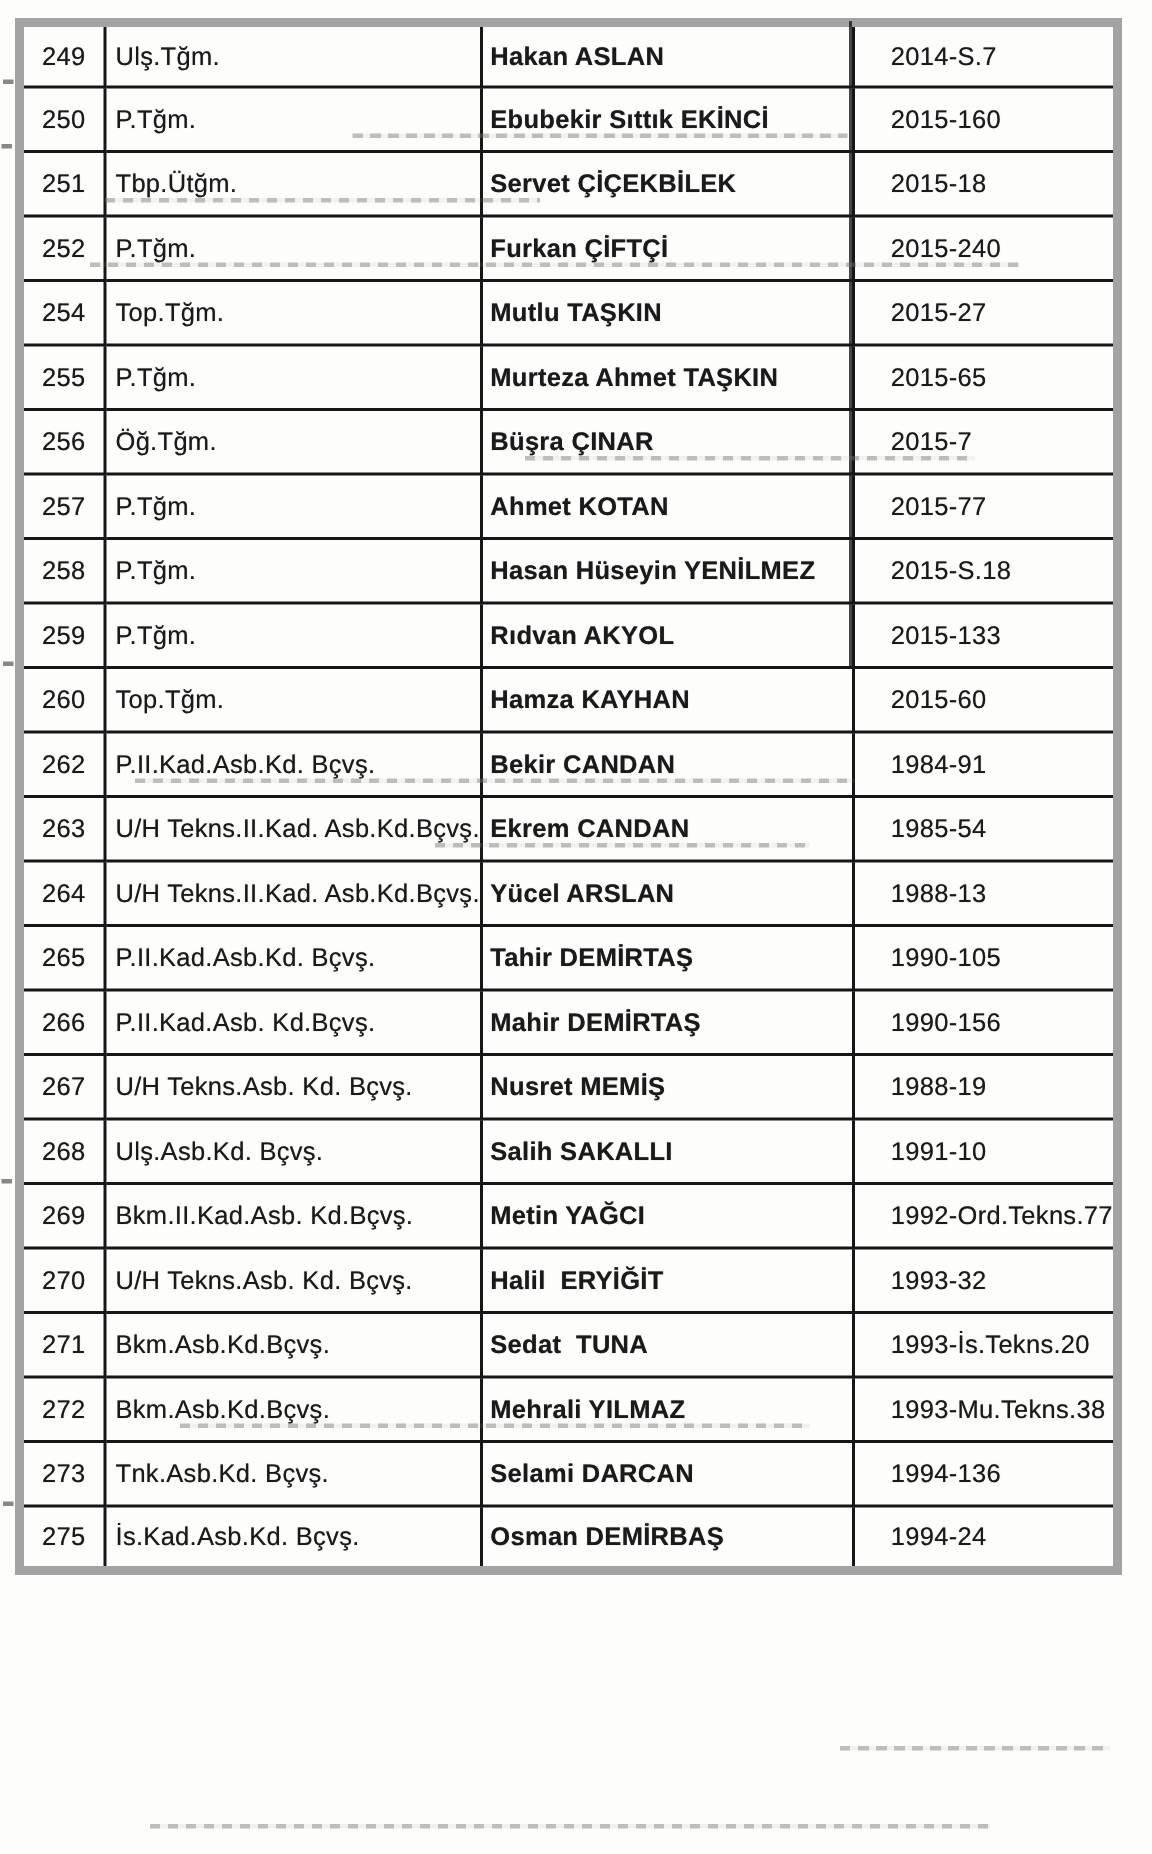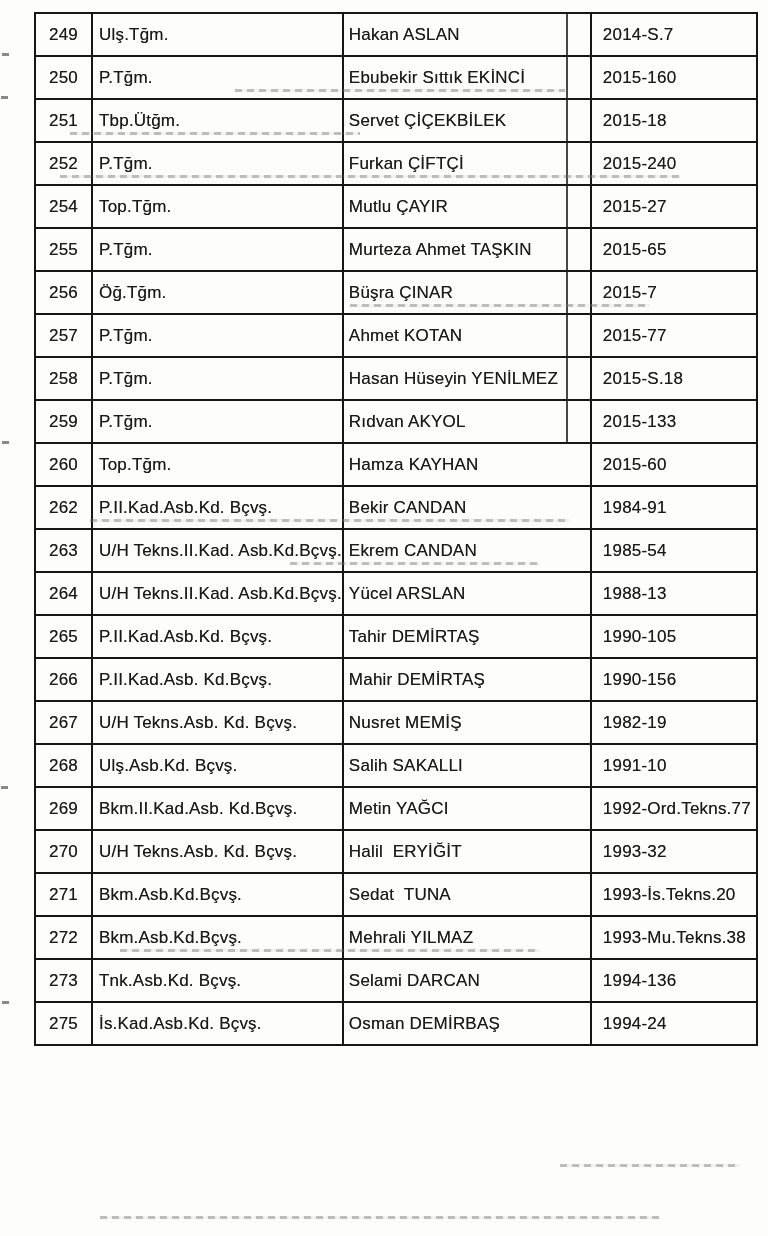--- a/index.html
+++ b/index.html
@@ -14,38 +14,37 @@
     height: 1236px;
     background: #fdfdfc;
     overflow: hidden;
   }
   table.doc-table {
     position: absolute;
     left: 10px;
     top: 12px;
     border-collapse: collapse;
     table-layout: fixed;
-    border: 2px solid #a3a3a3;
-    margin-left: 24px;
+    border: 6px solid #a3a3a3;
   }
   table.doc-table td {
     border: 2px solid #161616;
     height: 43px;
     vertical-align: middle;
     font-size: 17px;
     letter-spacing: 0.2px;
     color: #1a1a1a;
     white-space: pre;
     overflow: hidden;
     text-shadow: 0 0 0.5px rgba(10,10,10,0.65);
   }
   td.c-no   { width: 57px;  text-align: center; }
   td.c-rank { width: 236px; padding-left: 6px; }
-  td.c-name { width: 248px; padding-left: 5px; }
-  td.c-code { width: 166px; padding-left: 11px; border-left: 4px solid #0e0e0e; }
+  td.c-name { width: 248px; padding-left: 5px; font-weight: bold; }
+  td.c-code { width: 166px; padding-left: 24px; border-left: 4px solid #0e0e0e; }
   
   .smudge {
     position: absolute;
     height: 3px;
     background: repeating-linear-gradient(90deg,
       rgba(110,110,110,0.45) 0px, rgba(110,110,110,0.45) 7px,
       rgba(160,160,160,0.12) 7px, rgba(160,160,160,0.12) 12px);
     filter: blur(0.4px);
     pointer-events: none;
   }
@@ -91,21 +90,21 @@
     </tr>
         <tr>
       <td class="c-no">252</td>
       <td class="c-rank">P.Tğm.</td>
       <td class="c-name">Furkan ÇİFTÇİ</td>
       <td class="c-code">2015-240</td>
     </tr>
         <tr>
       <td class="c-no">254</td>
       <td class="c-rank">Top.Tğm.</td>
-      <td class="c-name">Mutlu ÇAYIR</td>
+      <td class="c-name">Mutlu TAŞKIN</td>
       <td class="c-code">2015-27</td>
     </tr>
         <tr>
       <td class="c-no">255</td>
       <td class="c-rank">P.Tğm.</td>
       <td class="c-name">Murteza Ahmet TAŞKIN</td>
       <td class="c-code">2015-65</td>
     </tr>
         <tr>
       <td class="c-no">256</td>
@@ -164,21 +163,21 @@
         <tr>
       <td class="c-no">266</td>
       <td class="c-rank">P.II.Kad.Asb. Kd.Bçvş.</td>
       <td class="c-name">Mahir DEMİRTAŞ</td>
       <td class="c-code">1990-156</td>
     </tr>
         <tr>
       <td class="c-no">267</td>
       <td class="c-rank">U/H Tekns.Asb. Kd. Bçvş.</td>
       <td class="c-name">Nusret MEMİŞ</td>
-      <td class="c-code">1982-19</td>
+      <td class="c-code">1988-19</td>
     </tr>
         <tr>
       <td class="c-no">268</td>
       <td class="c-rank">Ulş.Asb.Kd. Bçvş.</td>
       <td class="c-name">Salih SAKALLI</td>
       <td class="c-code">1991-10</td>
     </tr>
         <tr>
       <td class="c-no">269</td>
       <td class="c-rank">Bkm.II.Kad.Asb. Kd.Bçvş.</td>

